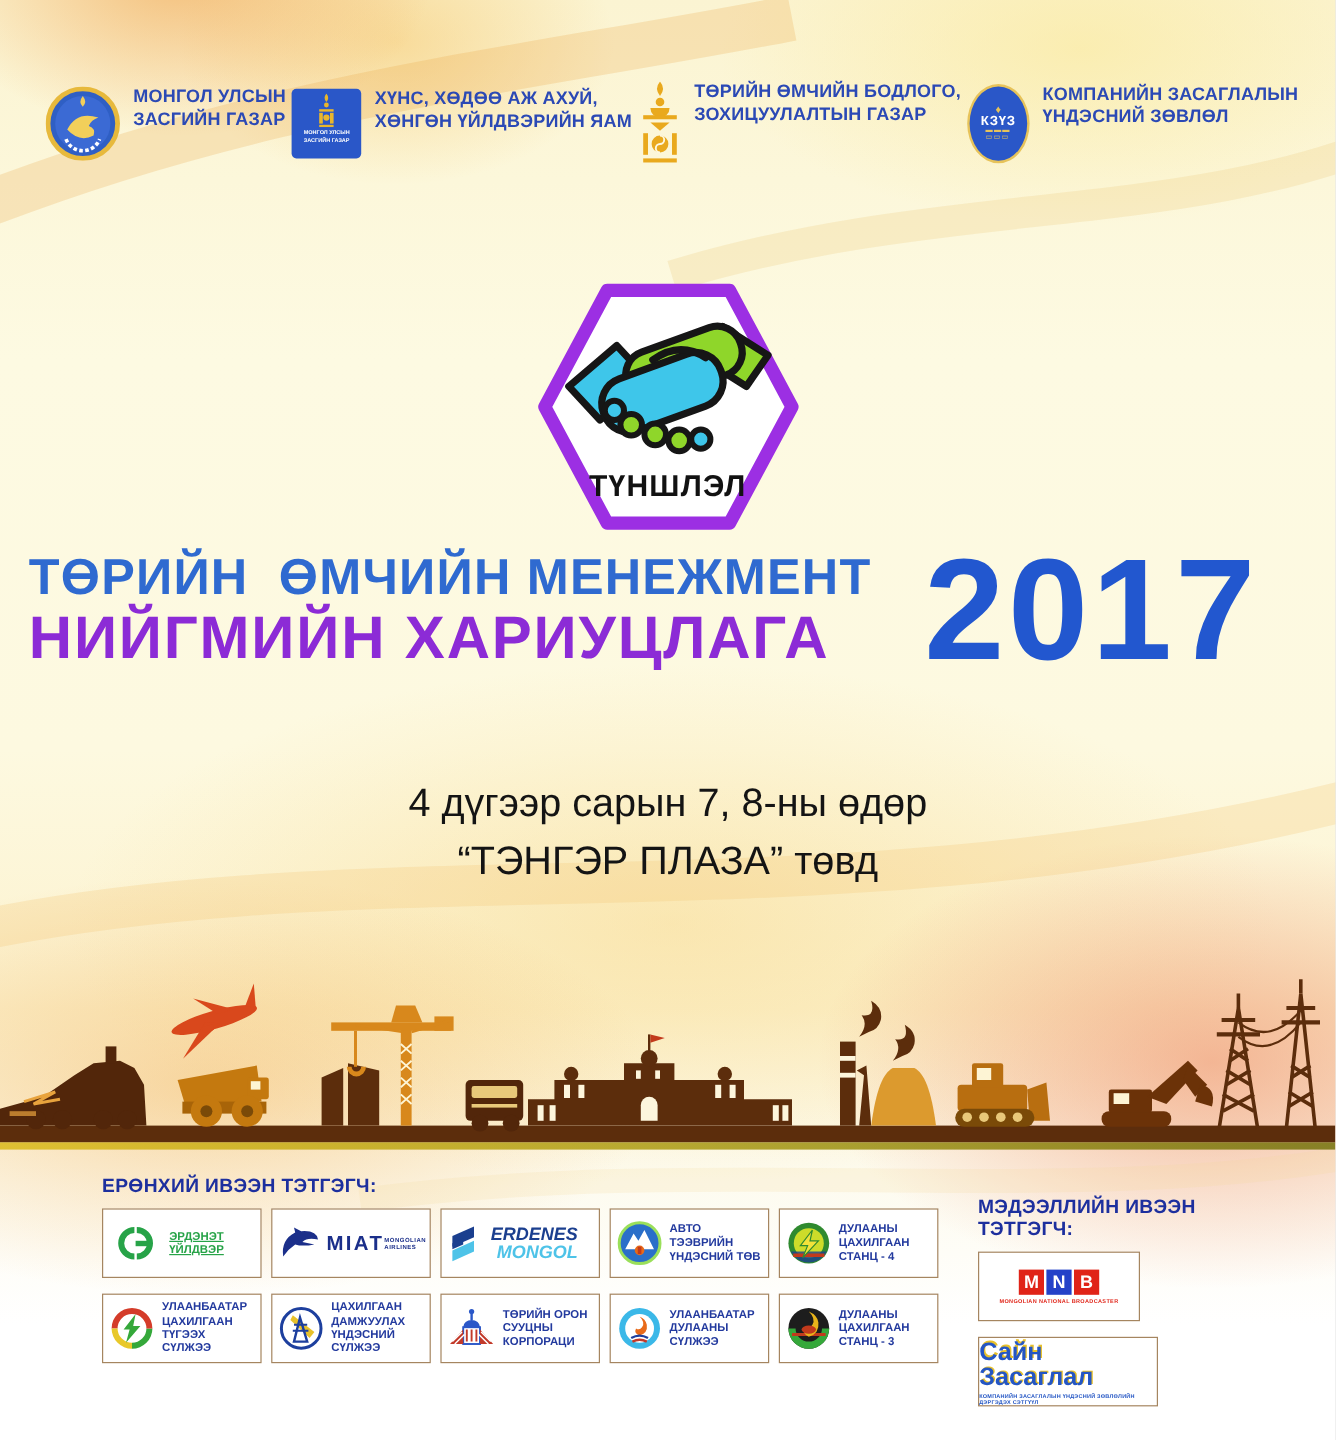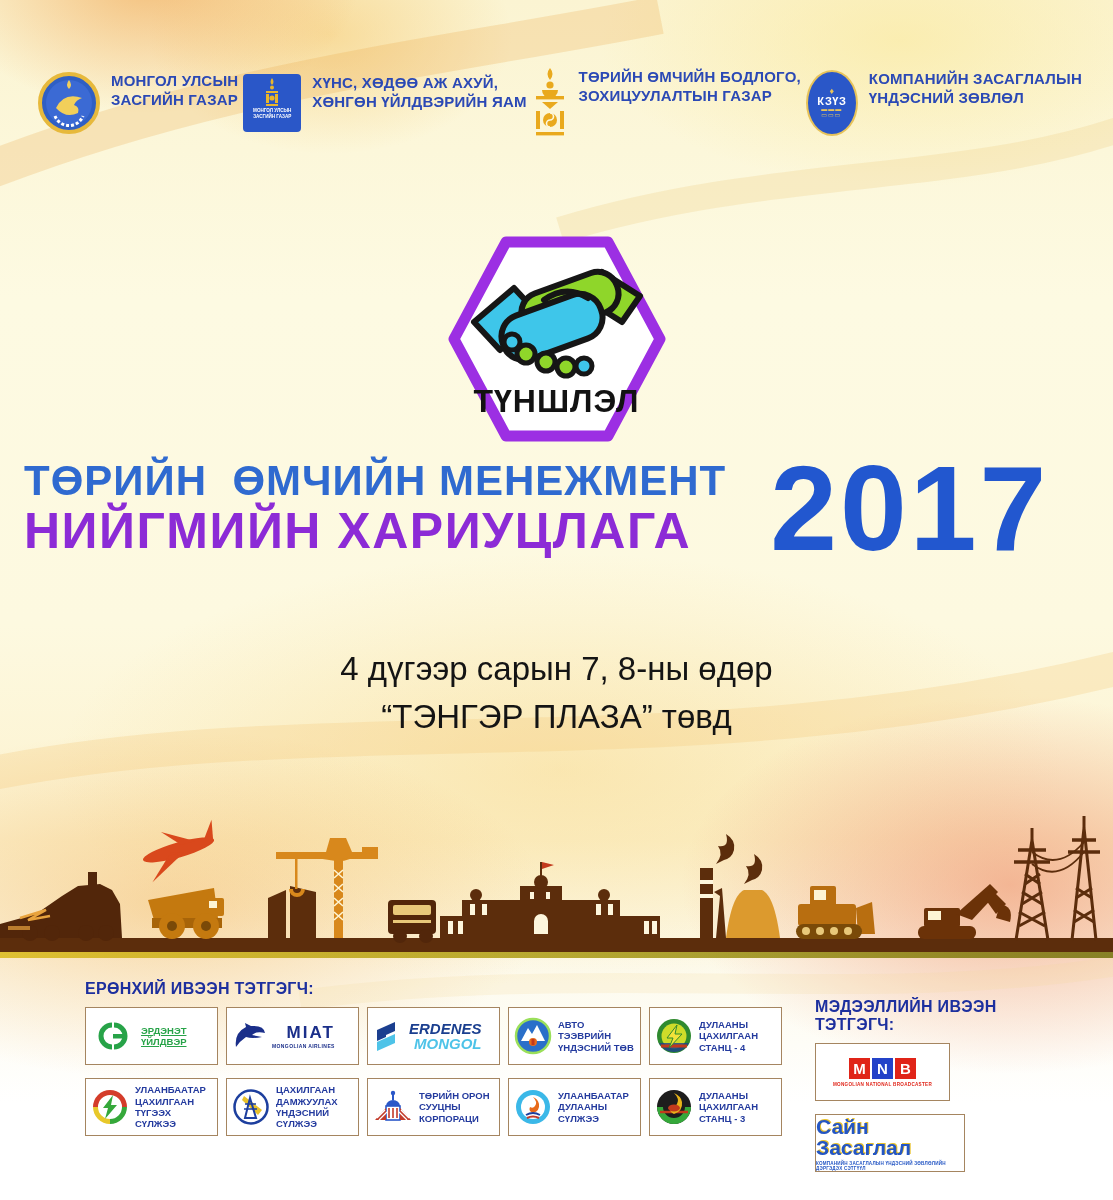--- a/index.html
+++ b/index.html
@@ -23,41 +23,41 @@
   .org{display:flex;align-items:flex-start;gap:11px;}
   .org-label{font-size:15px;font-weight:bold;color:#2b49b5;line-height:1.25;white-space:pre-line;letter-spacing:.2px;}
   .badge-ministry{width:58px;height:58px;background:#2a57c8;border-radius:4px;display:flex;flex-direction:column;align-items:center;justify-content:flex-start;padding-top:4px;box-sizing:border-box;}
   .badge-ministry .cap{font-size:4.6px;font-weight:bold;color:#fff;text-align:center;line-height:1.3;white-space:pre-line;margin-top:2px;}
   .badge-kzuz{width:52px;height:66px;background:#2a57c8;border-radius:50%;border:2px solid #e7c35a;display:flex;flex-direction:column;align-items:center;justify-content:center;box-sizing:border-box;}
   .badge-kzuz .kz{color:#fff;font-size:11px;font-weight:bold;letter-spacing:.5px;}
   .badge-kzuz .dots{color:#e7c35a;font-size:6px;letter-spacing:1px;line-height:.9;}
   .badge-kzuz .tip{color:#e7c35a;font-size:9px;line-height:.8;}
   
   .hex-wrap{position:absolute;top:230px;left:50%;transform:translateX(-50%);width:218px;height:218px;}
-  .hex-caption{position:absolute;left:0;bottom:28px;width:100%;text-align:center;font-size:32px;font-weight:bold;color:#121212;letter-spacing:1px;}
+  .hex-caption{position:absolute;left:0;bottom:28px;width:100%;text-align:center;font-size:25px;font-weight:bold;color:#121212;letter-spacing:1px;}
   
   .title-row{position:absolute;top:452px;left:0;width:977px;display:flex;align-items:center;gap:22px;padding-left:24px;}
   .title-lines{display:flex;flex-direction:column;}
   .title-line1{font-size:42px;font-weight:bold;color:#2f6ad0;letter-spacing:1px;white-space:pre;line-height:1.12;}
   .title-line2{font-size:50px;font-weight:bold;color:#8c2bd6;letter-spacing:1.5px;white-space:pre;line-height:1.1;}
   .title-bar{width:7px;height:112px;background:#2f6ad0;}
   .title-year{font-size:120px;font-weight:bold;color:#2257cf;line-height:.92;letter-spacing:3px;}
   
   .venue{position:absolute;top:645px;left:0;width:1113px;text-align:center;color:#141414;font-weight:normal;font-size:33px;line-height:1.45;}
   
   .skyline{position:absolute;top:800px;left:0;}
   
   .sp-general{position:absolute;top:980px;left:85px;width:704px;}
   .sp-media{position:absolute;top:998px;left:815px;width:240px;}
   .sp-heading{font-size:16px;font-weight:bold;color:#1d2f9e;letter-spacing:.3px;margin-bottom:9px;}
   .sp-row{display:flex;gap:8px;margin-bottom:13px;}
   .sp-card{width:133px;height:58px;box-sizing:border-box;background:#fff;border:1px solid #a58560;display:flex;align-items:center;gap:6px;padding:0 5px;}
   .sp-label{font-size:9.5px;font-weight:bold;color:#233a9e;line-height:1.2;white-space:pre-line;}
   .sp-label.green{color:#27a348;text-decoration:underline;}
-  .miat-col{display:flex;flex-direction:column;align-items:flex-end;}
+  .miat-col{display:flex;flex-direction:row;align-items:center;}
   .miat-main{font-size:17px;font-weight:bold;color:#1b2f8a;letter-spacing:2px;line-height:1;}
   .miat-sub{font-size:5px;font-weight:bold;color:#1b2f8a;letter-spacing:.4px;margin-top:2px;}
   .erdenes-col{display:flex;flex-direction:column;align-items:flex-end;}
   .erdenes-main{font-size:15px;font-weight:bold;font-style:italic;color:#1b3f8f;line-height:1;}
   .erdenes-sub{font-size:15px;font-weight:bold;font-style:italic;color:#4ec3e8;line-height:1;}
   .mnb-card{width:135px;height:58px;box-sizing:border-box;background:#fff;border:1px solid #a58560;display:flex;flex-direction:column;align-items:center;justify-content:center;gap:3px;}
   .mnb-letters{display:flex;gap:2px;}
   .mnb-letter{width:21px;height:21px;display:flex;align-items:center;justify-content:center;color:#fff;font-weight:bold;font-size:15px;}
   .mnb-red{background:#e02418;}
   .mnb-blue{background:#2442c8;}

